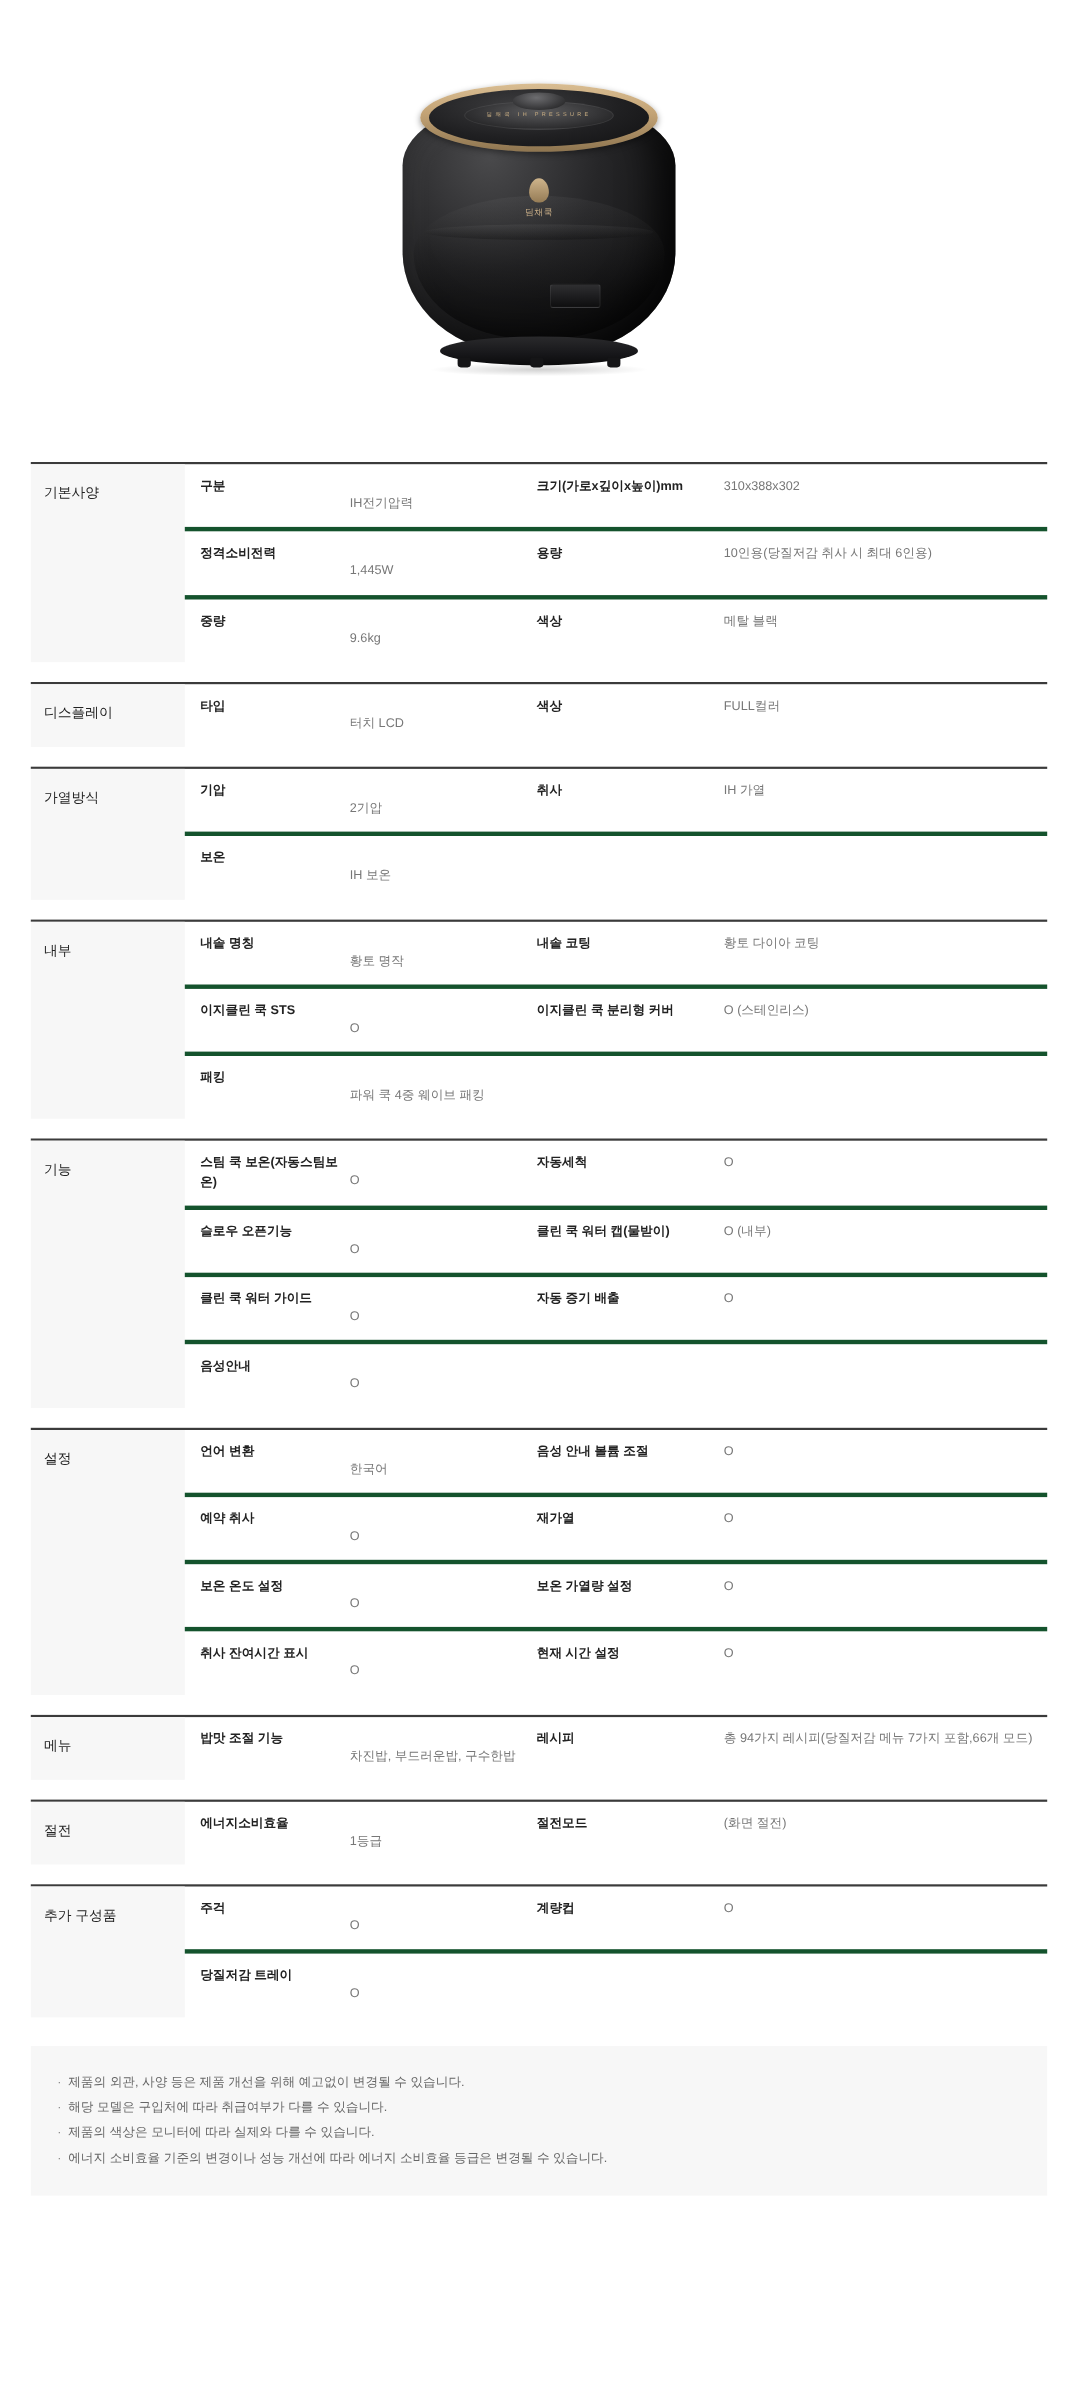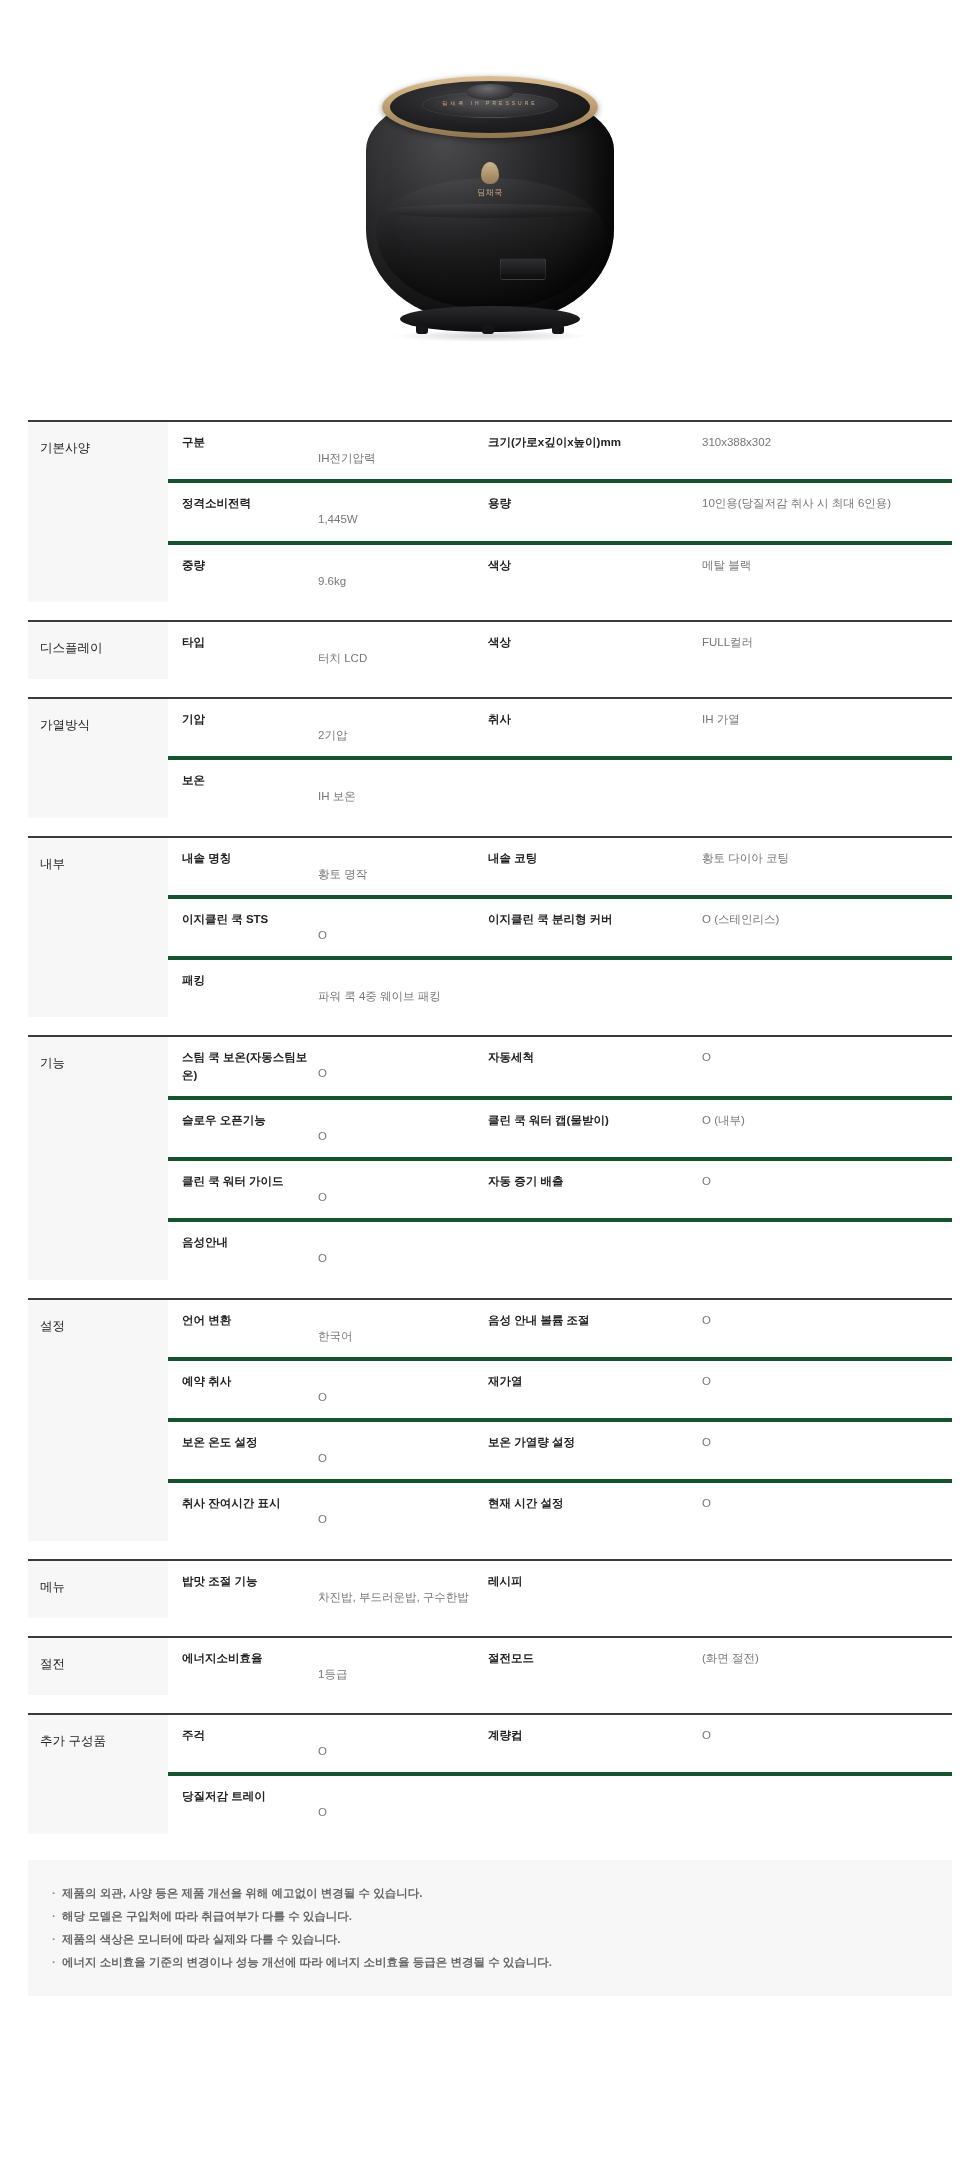--- a/index.html
+++ b/index.html
@@ -233,37 +233,35 @@
   .cell-label2 {
     flex: 0 0 170px;
     width: 170px;
     color: #222;
     font-weight: bold;
   }
   .cell-value2 {
     flex: 1 1 auto;
     color: #777;
     padding-right: 10px;
-    margin-left: 44px;
   }
   .spacer-cell { flex: 1 1 auto; }
 
   
   .notes {
     margin: 26px 16px 40px 16px;
     background: #f7f7f7;
     padding: 22px 24px;
   }
   .note-item {
     font-size: 11.5px;
     color: #666;
     line-height: 2.0;
     padding-left: 10px;
     position: relative;
-    font-weight: bold;
   }
   .note-item::before {
     content: "·";
     position: absolute;
     left: 0;
     color: #888;
   }
 </style>
 </head>
 <body>
@@ -432,20 +430,21 @@
       </div>
     </div>
 
     <div class="spec-block">
       <div class="spec-cat">메뉴</div>
       <div class="spec-rows">
         <div class="spec-row">
           <div class="cell cell-label">밥맛 조절 기능</div>
           <div class="cell cell-value">차진밥, 부드러운밥, 구수한밥</div>
           <div class="cell cell-label2">레시피</div>
+          <div class="cell cell-value2">총 94가지 레시피(당질저감 메뉴 7가지 포함,66개 모드)</div>
         </div>
       </div>
     </div>
 
     <div class="spec-block">
       <div class="spec-cat">절전</div>
       <div class="spec-rows">
         <div class="spec-row">
           <div class="cell cell-label">에너지소비효율</div>
           <div class="cell cell-value">1등급</div>

